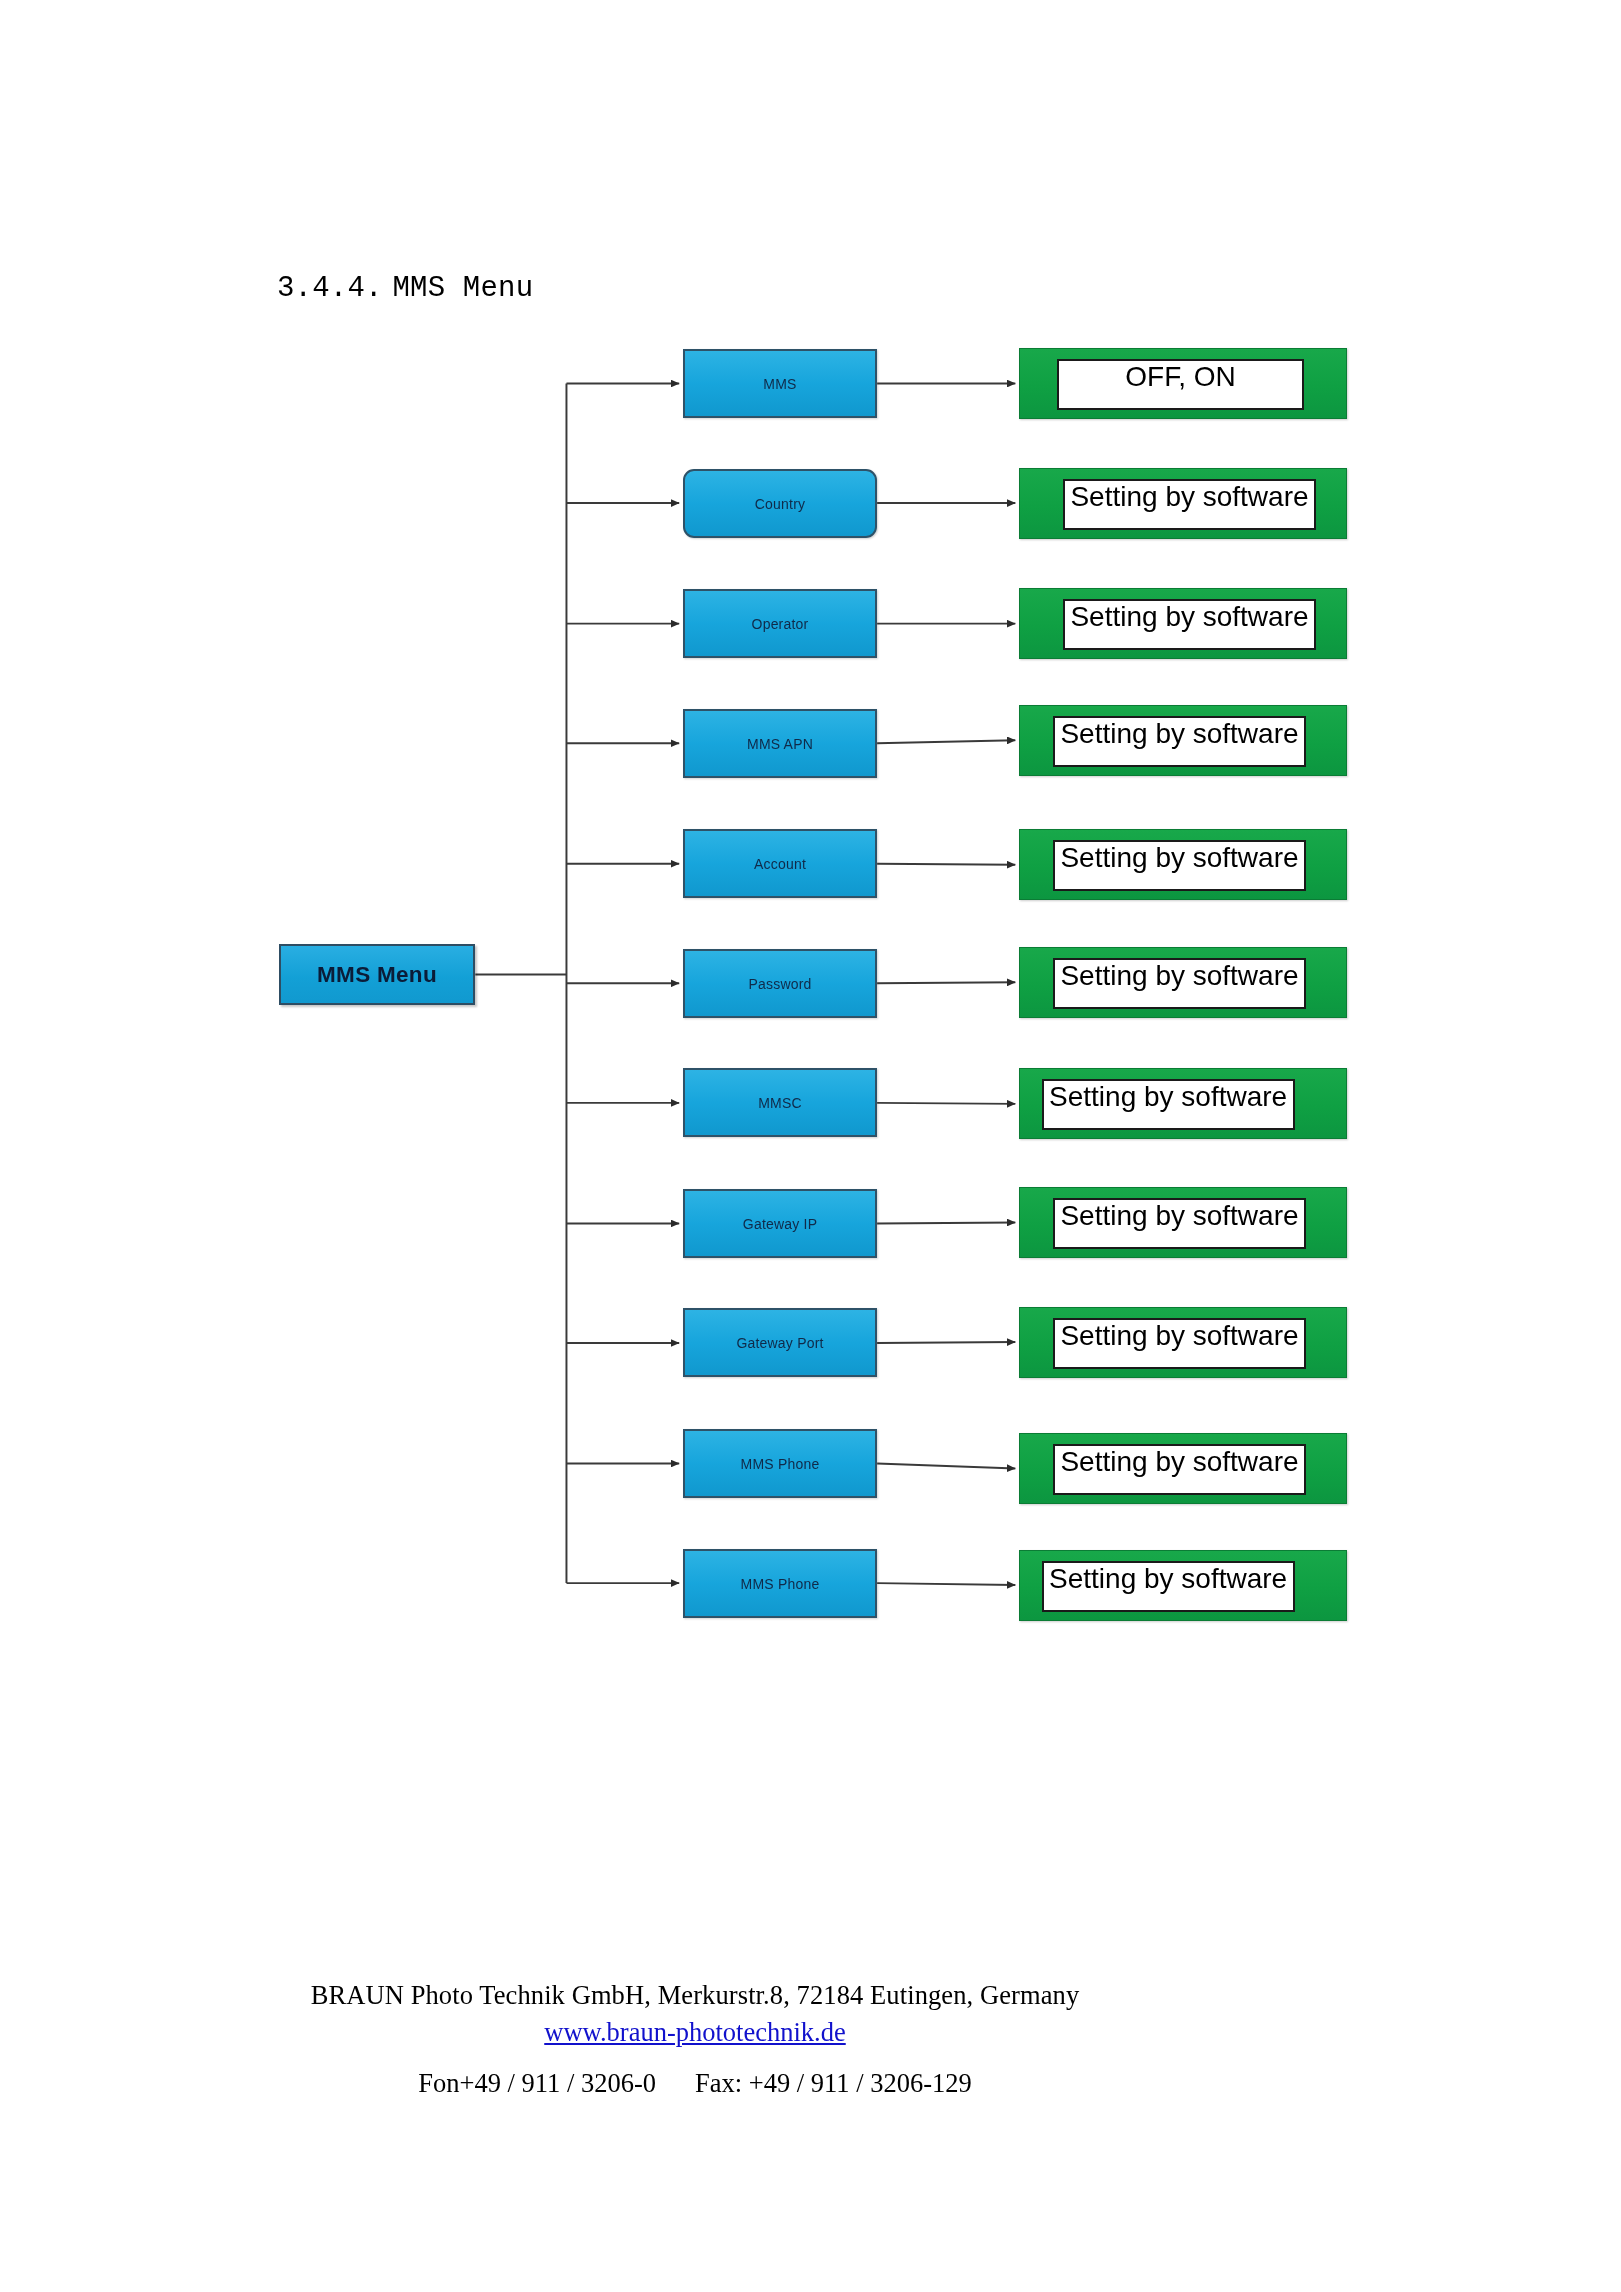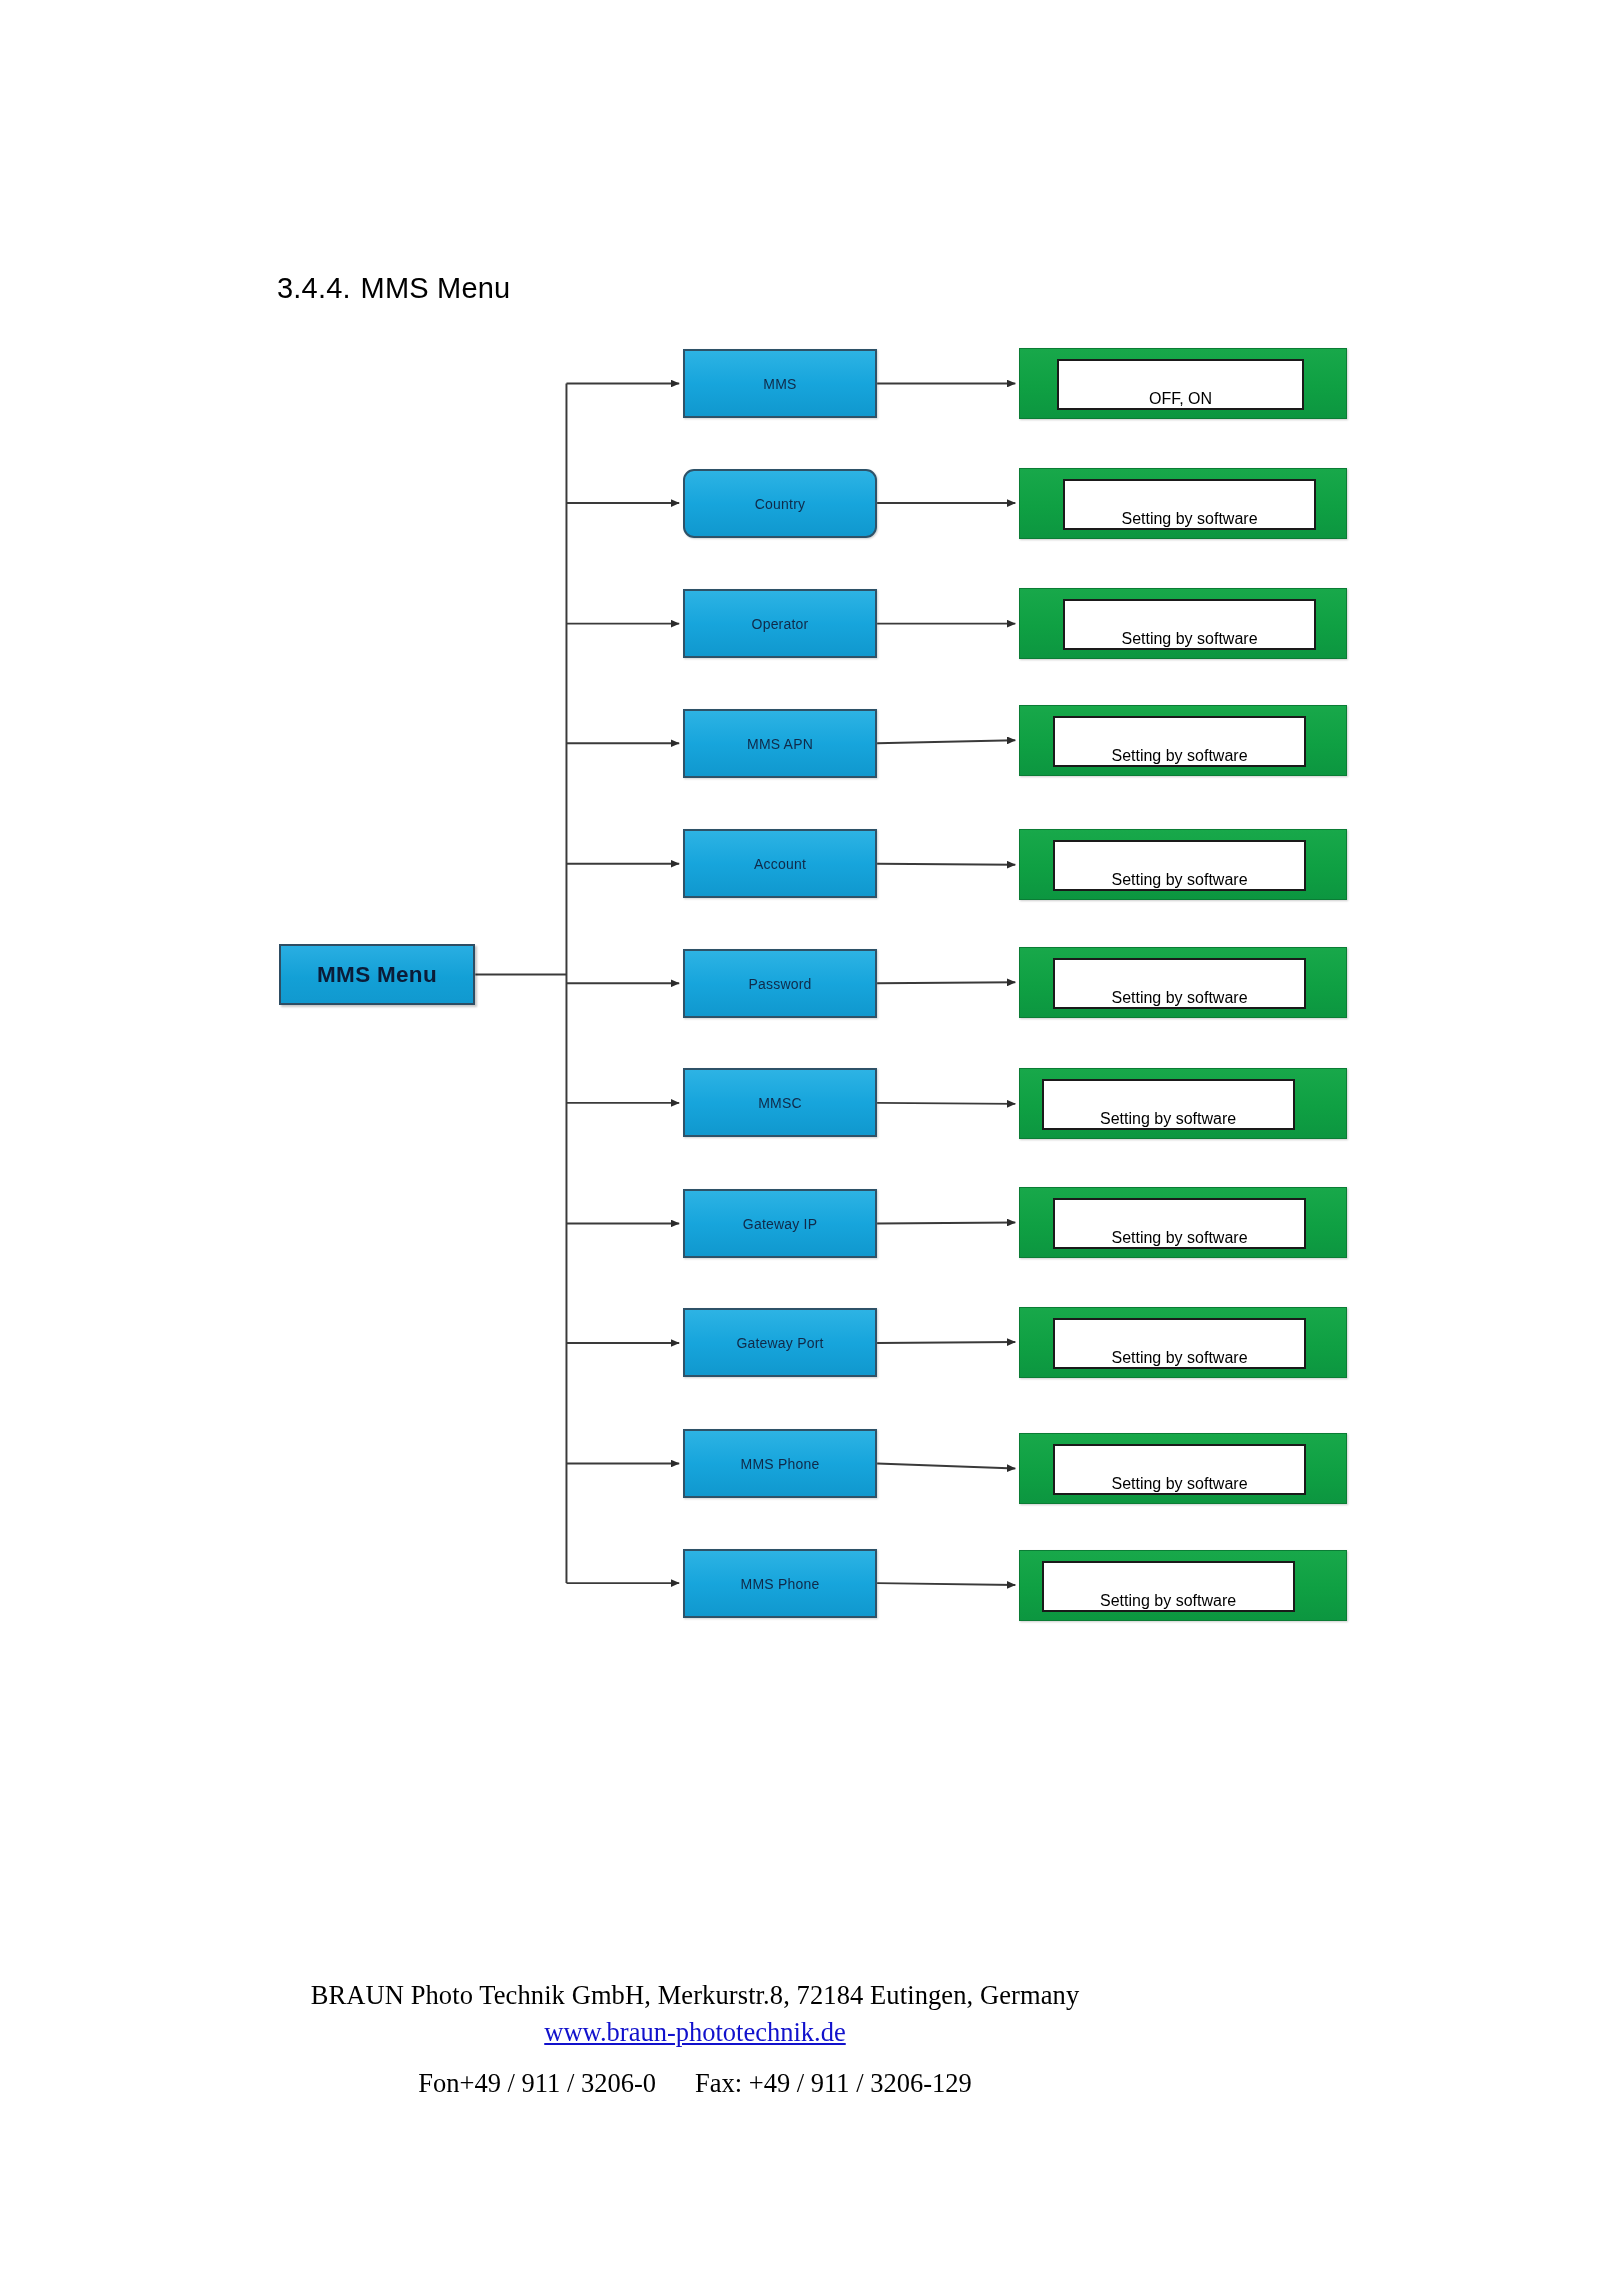--- a/index.html
+++ b/index.html
@@ -13,21 +13,21 @@
     position: relative;
     font-family: "Liberation Serif", serif;
     overflow: hidden;
   }
 
   
   #heading {
     position: absolute;
     left: 277px;
     top: 272px;
-    font-family: Liberation Sans, sans-serif;
+    font-family: Liberation Mono, monospace;
     font-size: 29px;
     color: #000000;
     white-space: nowrap;
     letter-spacing: 0.2px;
   }
   #heading .num { }
   #heading .ttl { margin-left: 9.8px; }
 
   
   #diagram {
@@ -84,25 +84,25 @@
     border: 1px solid #0B7C35;
     box-sizing: border-box;
     box-shadow: 1px 1px 2px rgba(0,0,0,0.2);
   }
   .white-inner {
     position: absolute;
     background: #ffffff;
     border: 2px solid #1a1a1a;
     box-sizing: border-box;
     display: flex;
-    align-items: flex-end;
+    align-items: flex-start;
     justify-content: center;
     color: #000000;
     font-family: "Liberation Sans", sans-serif;
-    font-size: 16px;
+    font-size: 28px;
     white-space: nowrap;
   }
 
   
   #footer {
     position: absolute;
     left: 0;
     top: 1980px;
     width: 1390px;
     text-align: center;

